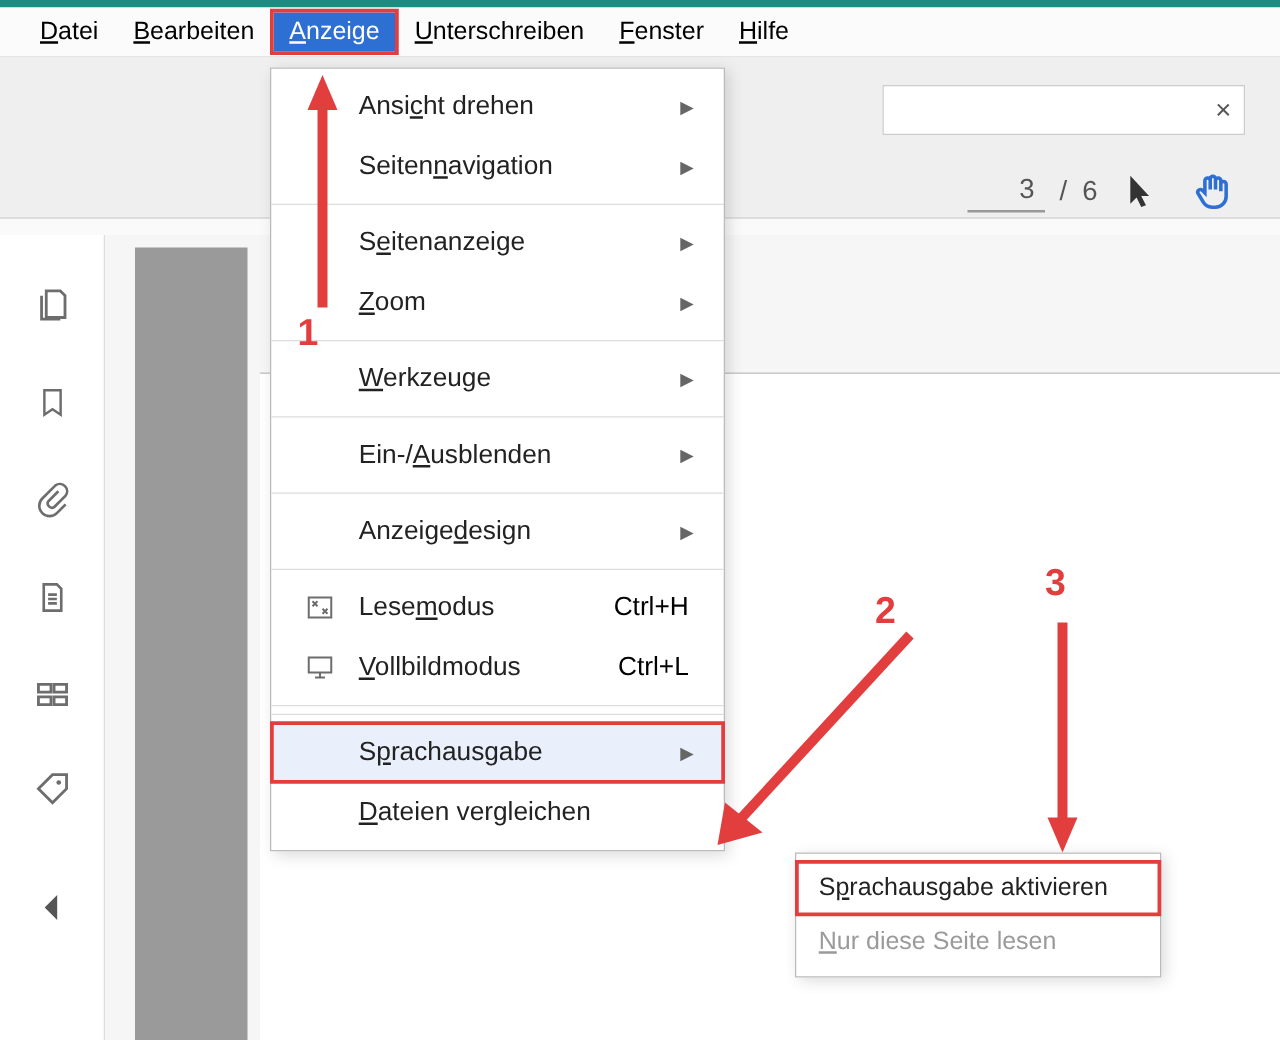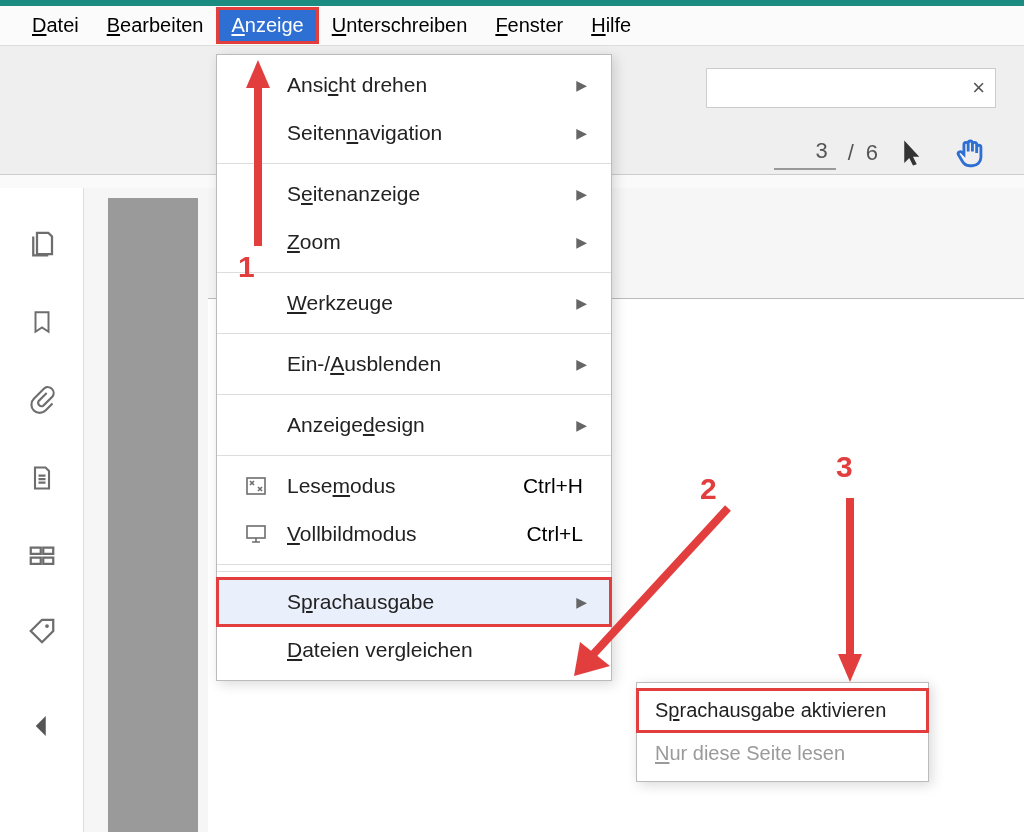--- a/index.html
+++ b/index.html
@@ -130,21 +130,21 @@
     right: 0;
     top: 110px;
     bottom: 0;
     background: #fff;
     border-top: 1px solid #bbb;
   }
   .dropdown {
     position: absolute;
     left: 216px;
     top: 54px;
-    width: 396px;
+    width: 364px;
     background: #fff;
     border: 1px solid #bbb;
     box-shadow: 3px 3px 12px rgba(0,0,0,.15);
     z-index: 10;
     padding: 6px 0;
   }
   .dditem {
     display: flex;
     align-items: center;
     padding: 12px 18px 12px 22px;

